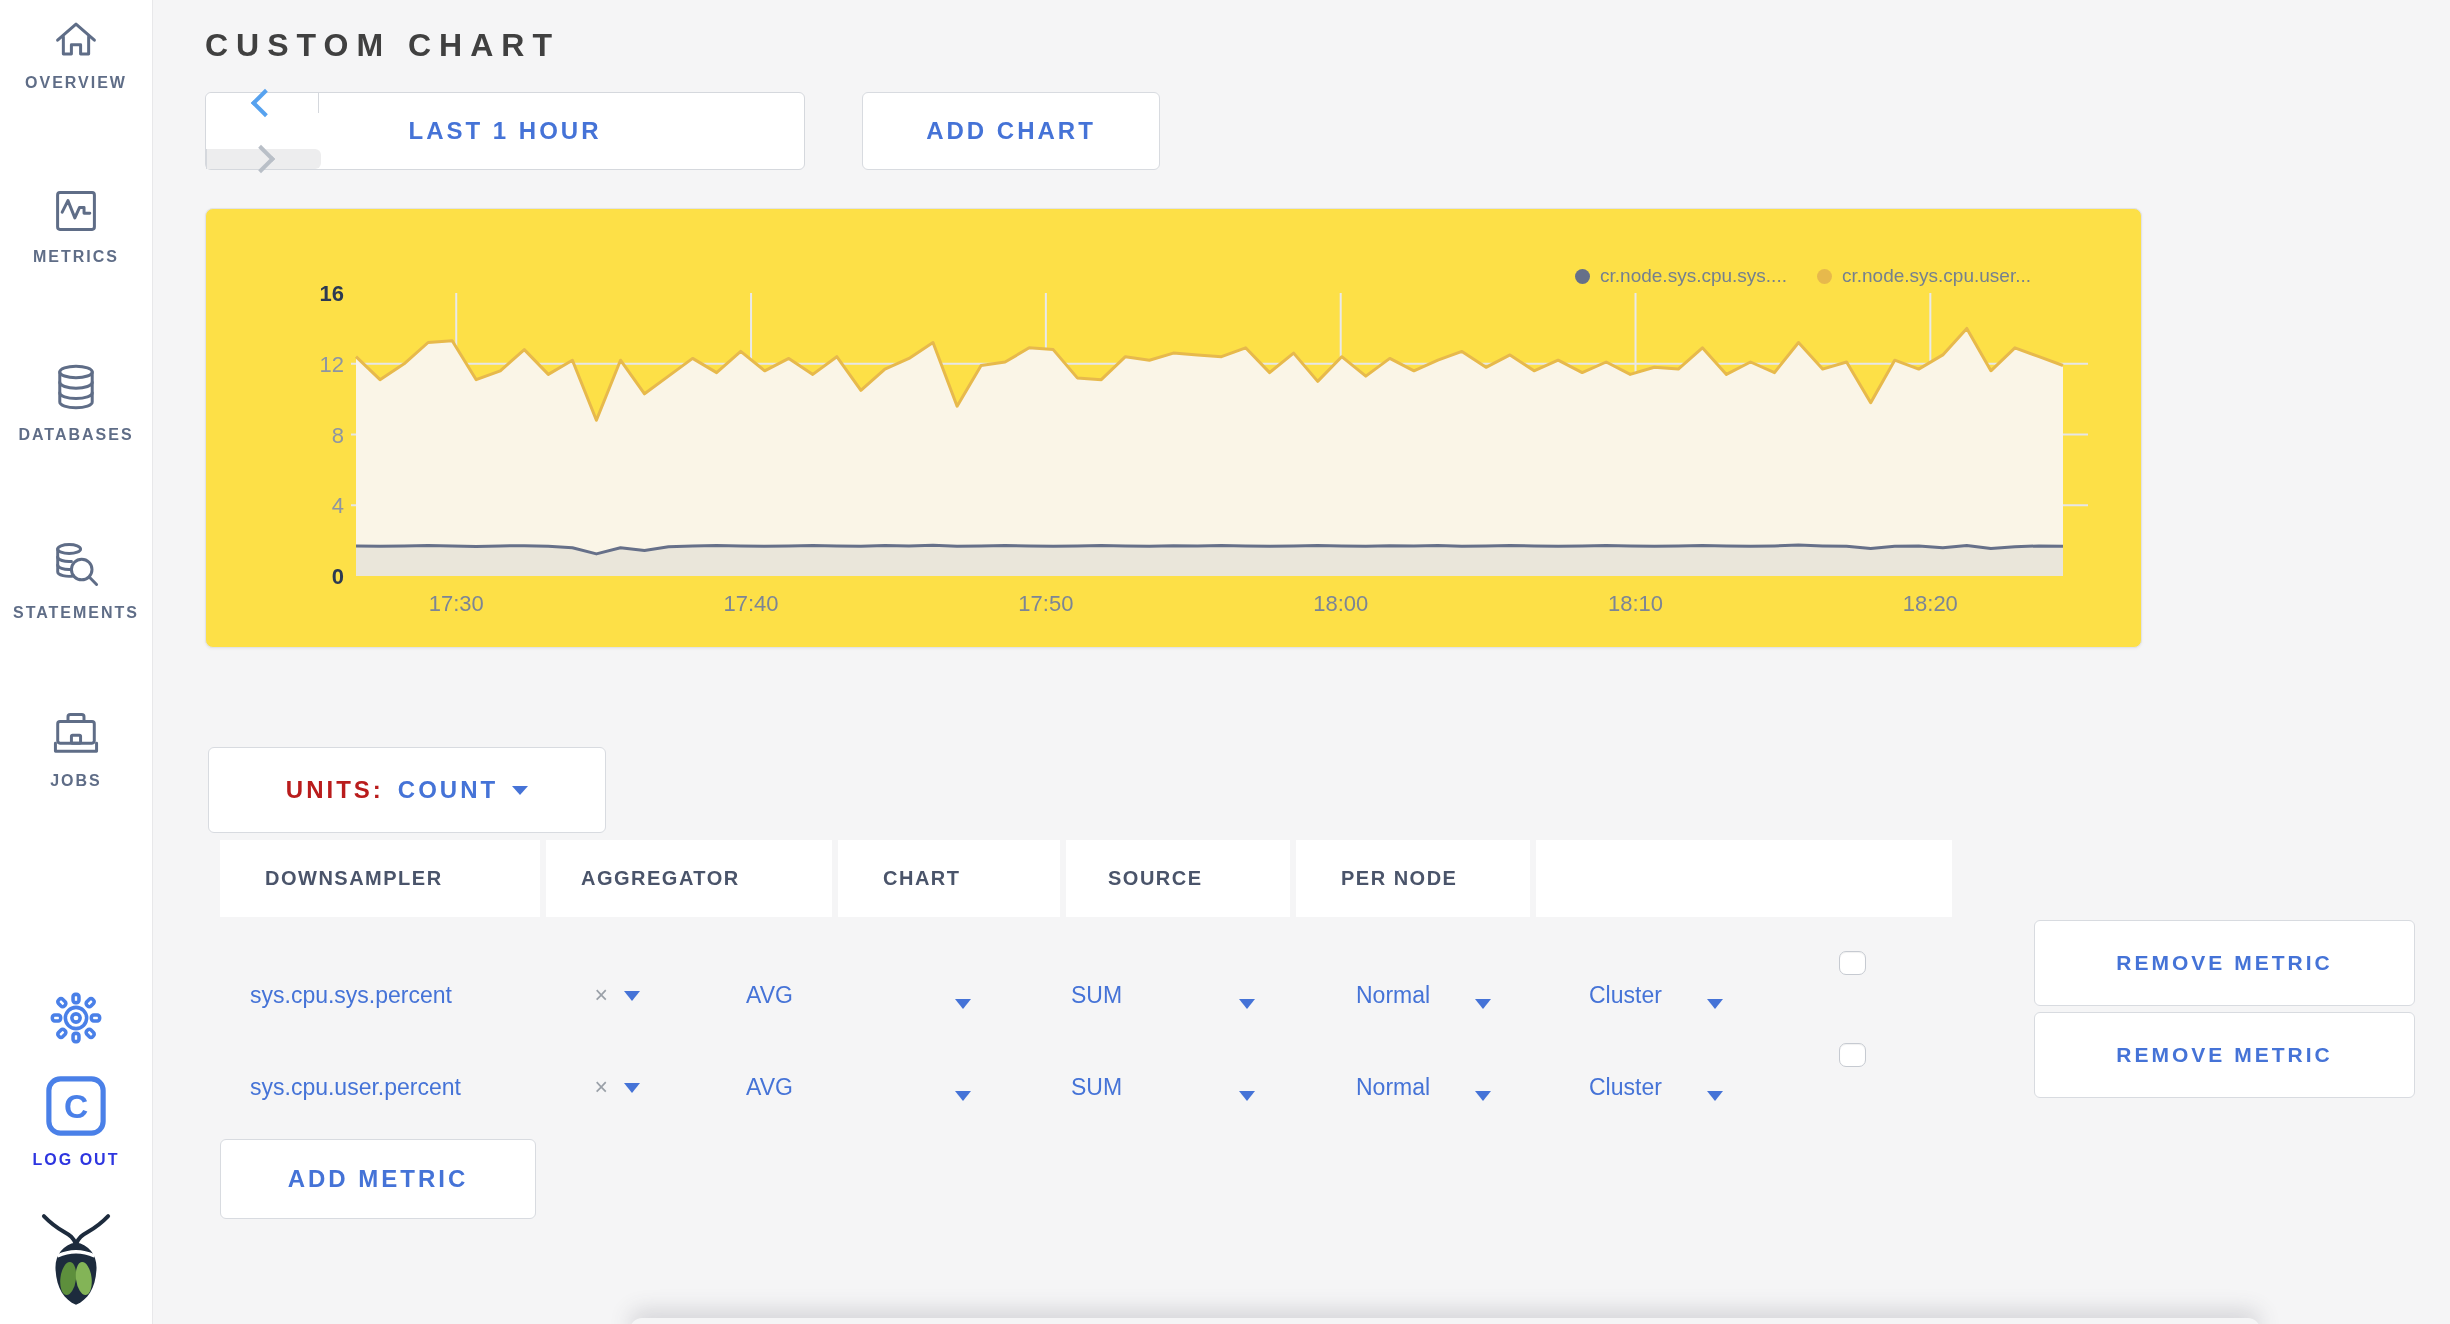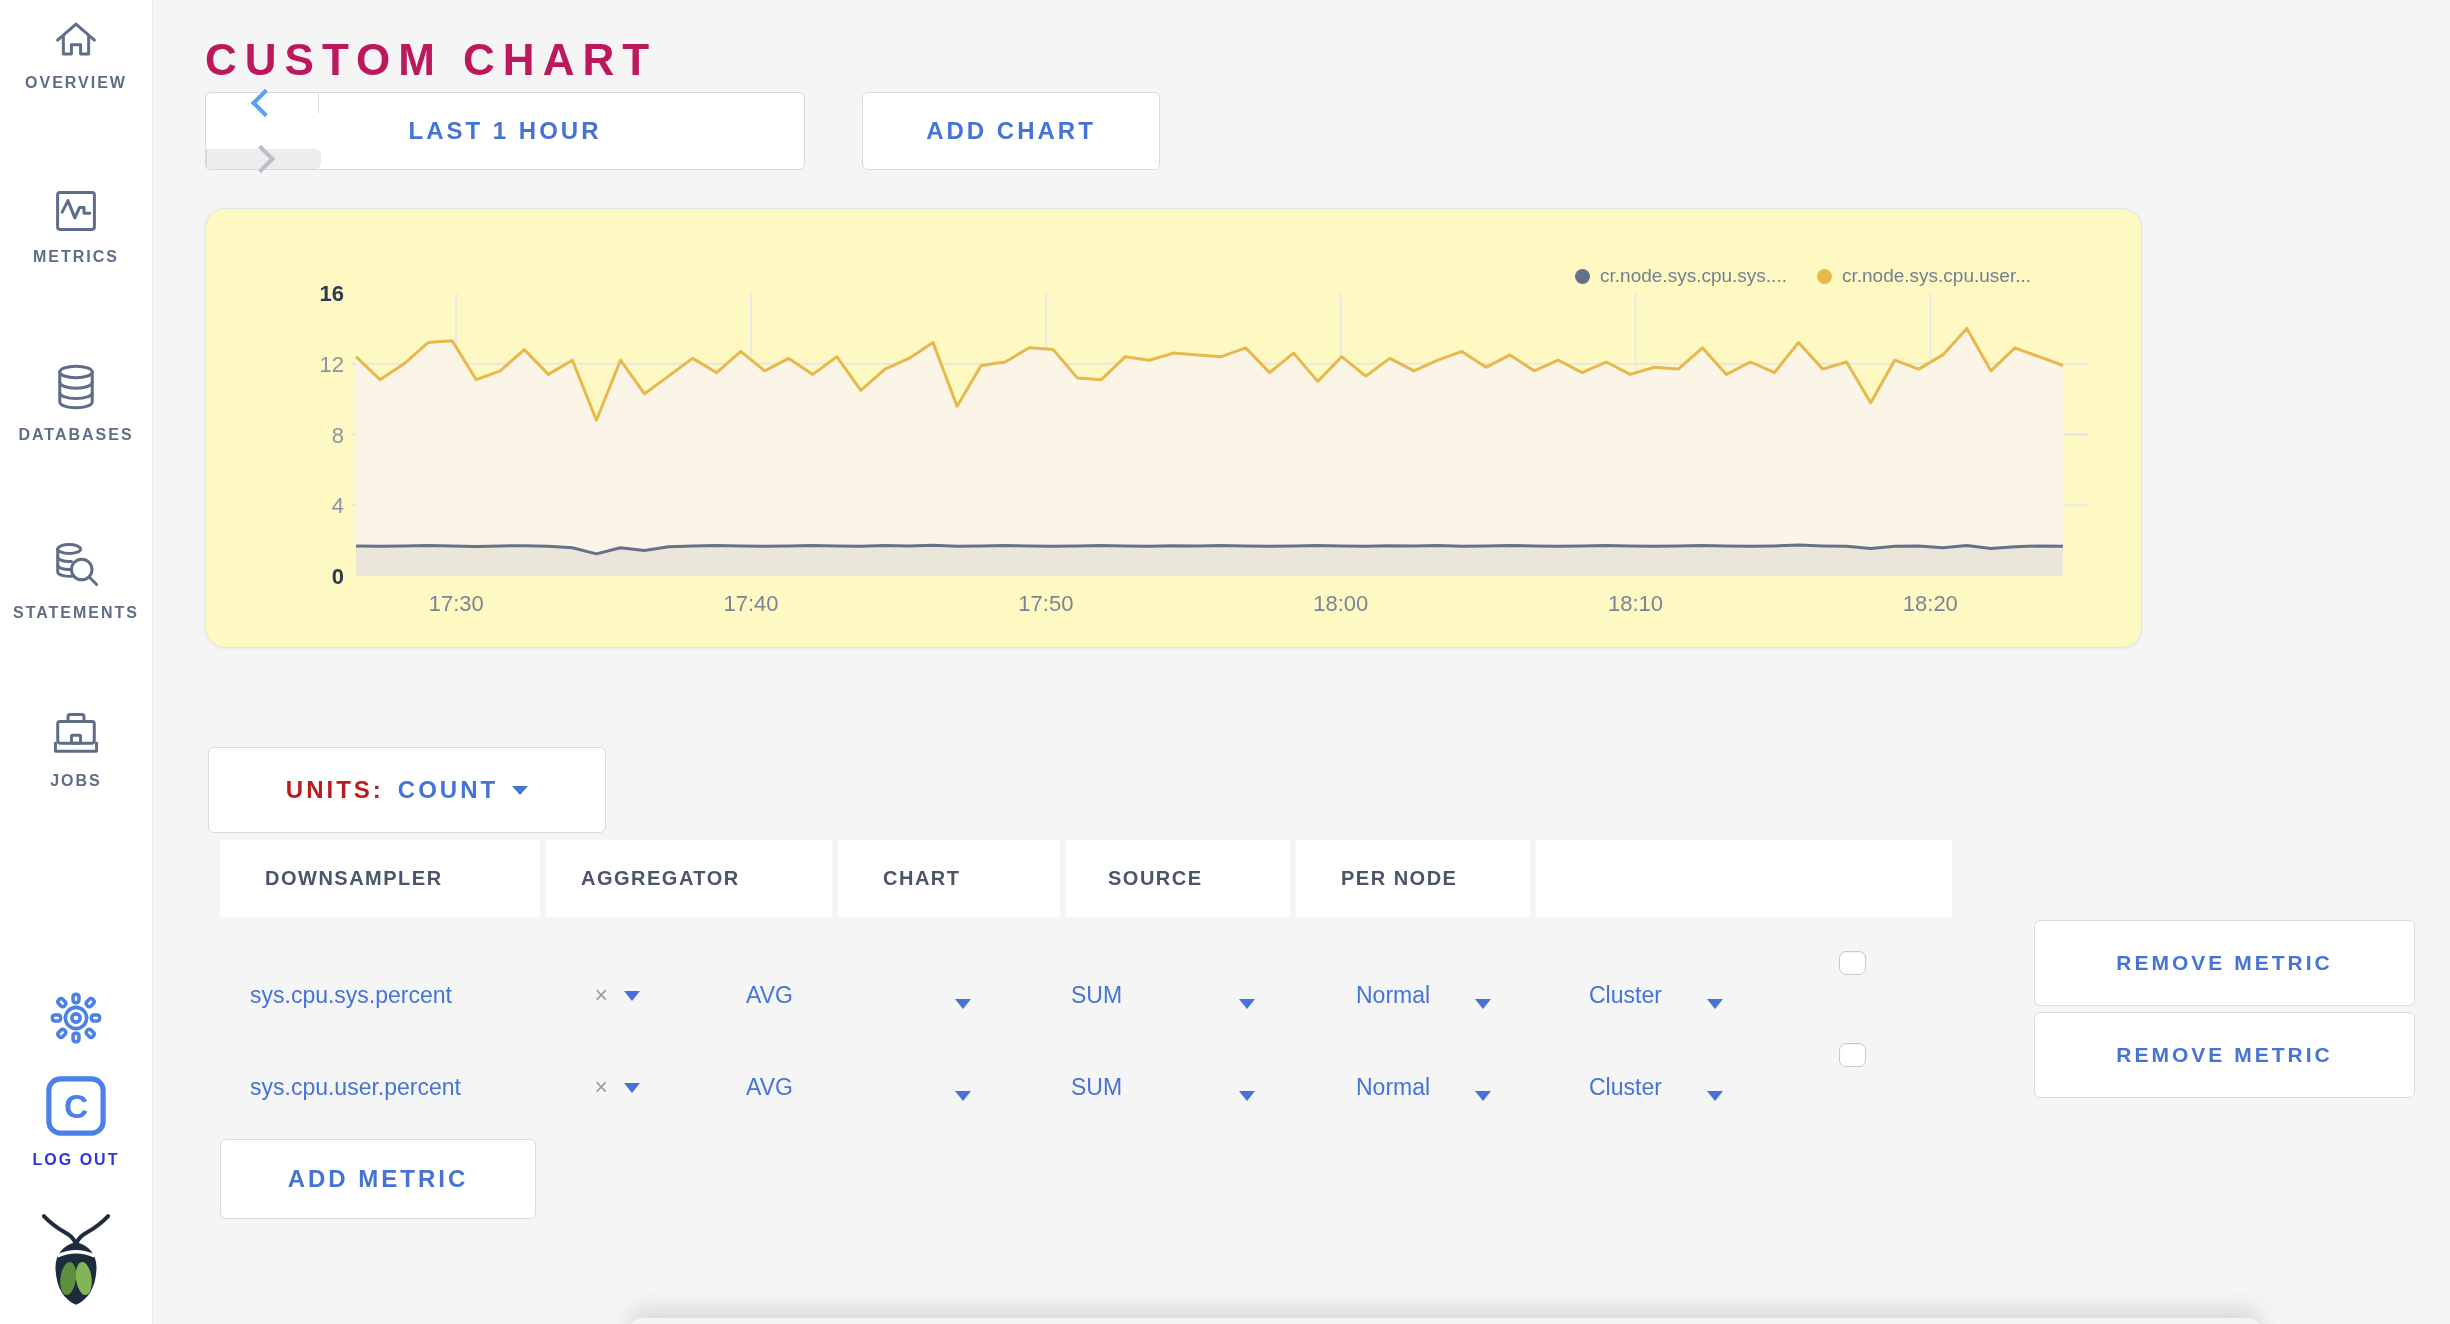--- a/index.html
+++ b/index.html
@@ -11,40 +11,40 @@
   .sidebar{position:absolute;left:0;top:0;width:152px;height:1324px;background:#ffffff;
            border-right:1px solid #e8e8ea;z-index:5;}
   .sb-item{position:absolute;left:0;width:152px;text-align:center;cursor:pointer;}
   .sb-item .sb-icon{display:inline-block;}
   .sb-label{margin-top:10px;font-size:16px;font-weight:bold;letter-spacing:2px;color:#5f6d87;}
   .sb-label.blue{color:#2d35e0;}
   svg.icon{stroke:#5f6d87;fill:none;stroke-width:2.6;stroke-linecap:round;stroke-linejoin:round;}
   svg.icon-blue{stroke:#4a80e8;fill:none;stroke-width:3;stroke-linecap:round;stroke-linejoin:round;}
 
   
-  .page-title{position:absolute;left:205px;top:6px;font-size:44px;font-weight:bold;
-              letter-spacing:8px;color:#be185d;}
+  .page-title{position:absolute;left:205px;top:6px;font-size:32px;font-weight:bold;
+              letter-spacing:8px;color:#404040;}
   .timesel{position:absolute;left:205px;top:92px;width:598px;height:76px;background:#fff;
            border:1px solid #d5d8dd;border-radius:6px;display:flex;flex-direction:column;}
   .timesel .seg{display:flex;align-items:center;justify-content:center;cursor:pointer;}
   .seg-prev{width:112px;border-right:1px solid #d5d8dd;border-radius:6px 0 0 6px;background:#fff;}
   .seg-label{flex:1;color:#4573d7;font-size:24px;letter-spacing:3px;font-weight:bold;background:#fff;}
   .seg-next{width:114px;border-left:1px solid #d5d8dd;border-radius:0 6px 6px 0;background:#ededee;}
   .chev{width:16px;height:16px;border-style:solid;border-color:#57a2ef;border-width:0;}
   .chev.left{border-left-width:4px;border-bottom-width:4px;transform:rotate(45deg);margin-left:6px;}
   .chev.right{border-right-width:4px;border-bottom-width:4px;transform:rotate(-45deg);
               border-color:#b9bfc7;margin-right:6px;}
   .btn{background:#fff;border:1px solid #d8dbe0;border-radius:6px;color:#4573d7;
        font-size:24px;letter-spacing:3px;font-weight:bold;display:flex;align-items:center;
        justify-content:center;cursor:pointer;font-family:"Liberation Sans",sans-serif;}
   .btn-add-chart{position:absolute;left:862px;top:92px;width:296px;height:76px;}
 
   
-  .chart-card{position:absolute;left:205px;top:208px;width:1935px;height:438px;background:#fef9c3;
-              border:1px solid #e2e3e6;border-radius:20px;box-shadow:0 1px 3px rgba(20,20,40,.05);}
+  .chart-card{position:absolute;left:205px;top:208px;width:1935px;height:438px;background:#fde047;
+              border:1px solid #e2e3e6;border-radius:8px;box-shadow:0 1px 3px rgba(20,20,40,.05);}
   .legend{position:absolute;top:56px;right:110px;display:flex;gap:30px;align-items:center;}
   .legend-item{display:flex;align-items:center;gap:10px;}
   .legend-dot{width:15px;height:15px;border-radius:50%;}
   .legend-text{font-size:19px;color:#75808f;}
 
   
   .btn-units{position:absolute;left:208px;top:747px;width:396px;height:84px;gap:14px;}
   .units-prefix{color:#b91c1c;}
   .btn-remove-chart{position:absolute;left:626px;top:747px;width:368px;height:84px;}
 

